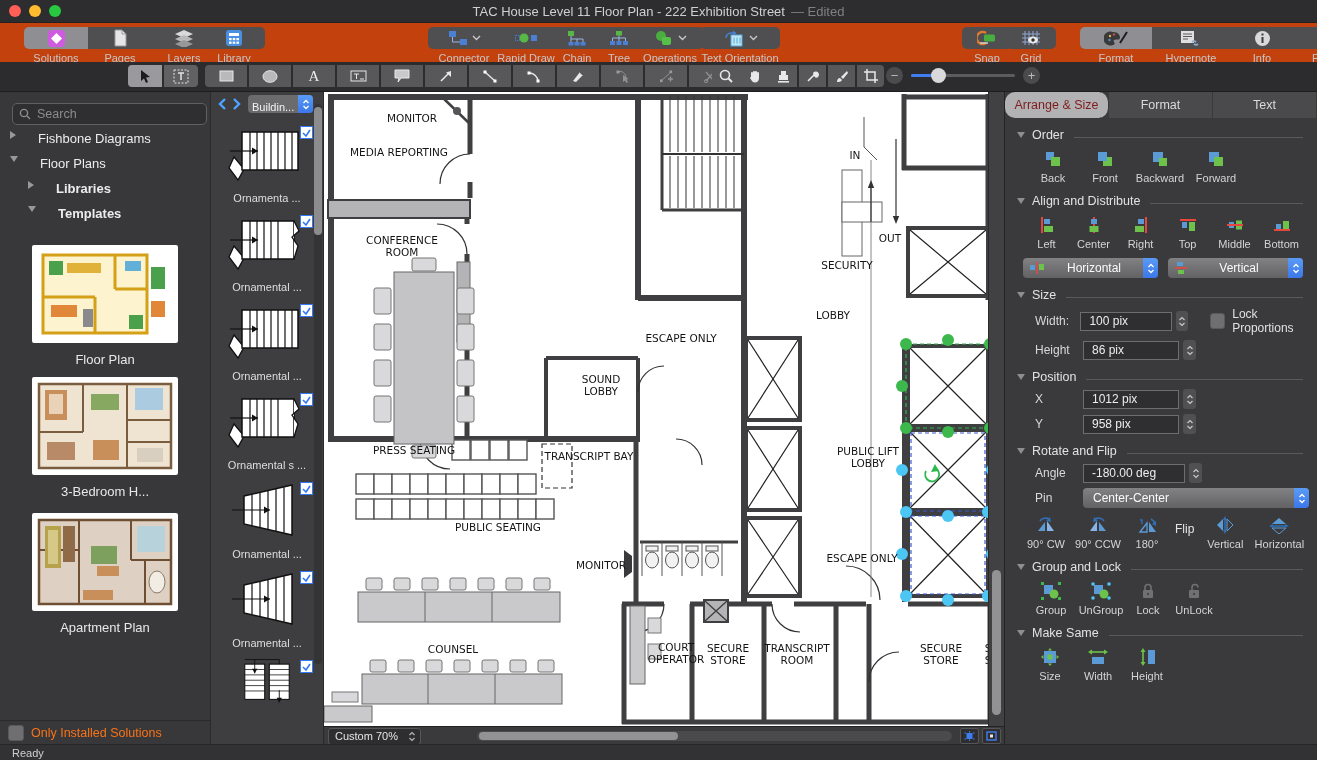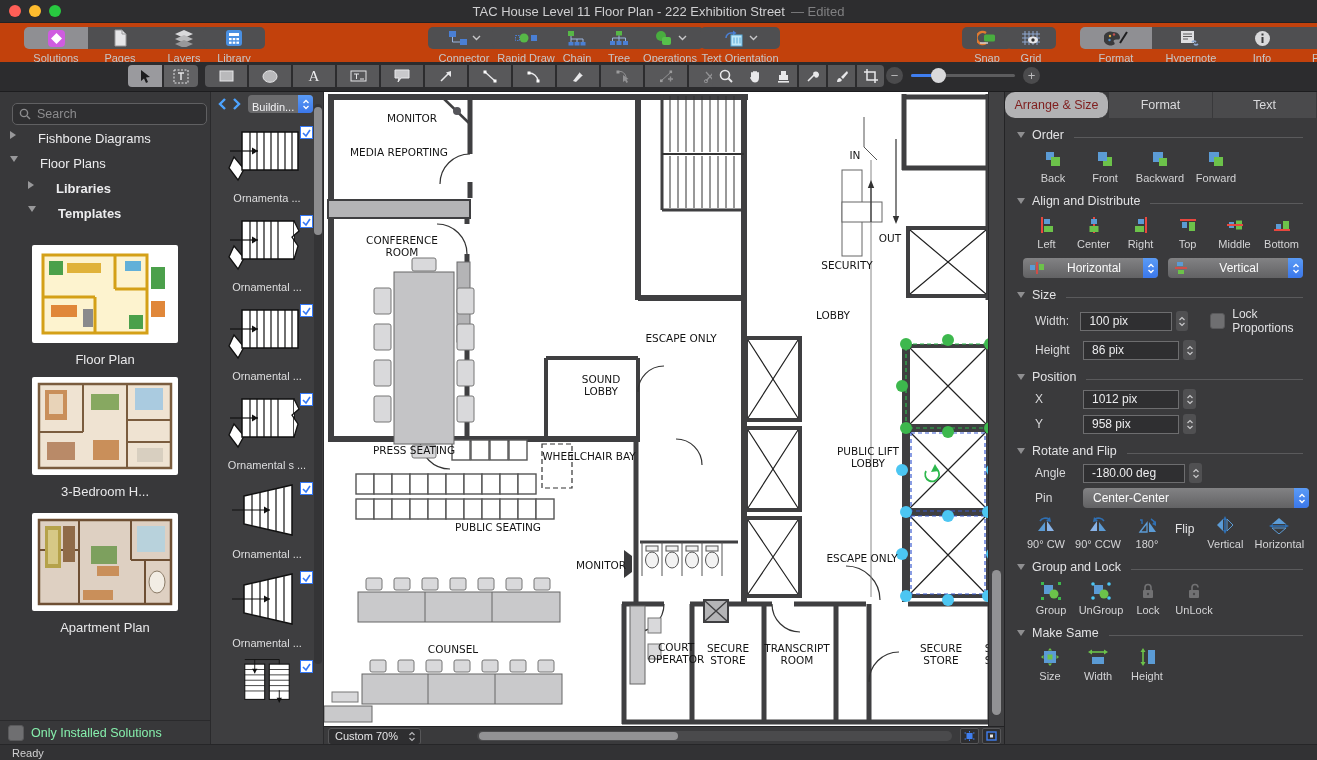--- a/index.html
+++ b/index.html
@@ -63,21 +63,21 @@
   .tri-r{width:0;height:0;border-top:4.5px solid transparent;border-bottom:4.5px solid transparent;
          border-left:6.5px solid #98989a;}
   .tri-d{width:0;height:0;border-left:4.5px solid transparent;border-right:4.5px solid transparent;
          border-top:6.5px solid #98989a;}
   .thumbitem{display:flex;flex-direction:column;align-items:center;margin-top:14px;}
   .thumbbox{width:146px;height:98px;background:#fff;border-radius:2px;display:flex;
             align-items:center;justify-content:center;overflow:hidden;}
   .thumbcap{margin-top:9px;font-size:13px;color:#e8e8ea;}
   #sbspacer{flex:1;}
   #installedrow{display:flex;align-items:center;gap:7px;height:24px;border-top:1px solid #2a2a2c;
-                padding-left:8px;font-size:12.5px;color:#86efac;}
+                padding-left:8px;font-size:12.5px;color:#f97316;}
   .cbox{width:14px;height:14px;border-radius:3px;background:#6f6f71;border:1px solid #59595b;}
   
   #stencil{width:112px;background:#3e3e40;border-right:1px solid #2a2a2c;position:relative;}
   #sthead{display:flex;align-items:center;height:24px;padding-left:5px;gap:3px;}
   .navchev{width:12px;height:14px;}
   #stdrop{display:flex;align-items:flex-end;height:18px;background:#6b6b6d;border-radius:4px;
           margin-left:2px;}
   #stdrop .dlabel{font-size:11px;color:#f2f2f4;padding:0 4px;}
   .bluecap{width:15px;height:18px;border-radius:0 4px 4px 0;background:linear-gradient(#5a9bf6,#3b77ea);
            display:flex;align-items:center;justify-content:center;}
@@ -929,21 +929,21 @@
           <div class="plan-label" style="left: 78px; top: 154px;">CONFERENCE
 ROOM</div>
           <div class="plan-label" style="left: 531px; top: 63px;">IN</div>
           <div class="plan-label" style="left: 566px; top: 146px;">OUT</div>
           <div class="plan-label" style="left: 523px; top: 173px;">SECURITY</div>
           <div class="plan-label" style="left: 509px; top: 223px;">LOBBY</div>
           <div class="plan-label" style="left: 357px; top: 246px;">ESCAPE ONLY</div>
           <div class="plan-label" style="left: 277px; top: 293px;">SOUND
 LOBBY</div>
           <div class="plan-label" style="left: 90px; top: 358px;">PRESS SEATING</div>
-          <div class="plan-label" style="left: 265px; top: 364px;">WHEELCHAIR BAY</div>
+          <div class="plan-label" style="left: 265px; top: 364px;">TRANSCRIPT BAY</div>
           <div class="plan-label" style="left: 544px; top: 365px;">PUBLIC LIFT
 LOBBY</div>
           <div class="plan-label" style="left: 174px; top: 435px;">PUBLIC SEATING</div>
           <div class="plan-label" style="left: 277px; top: 473px;">MONITOR</div>
           <div class="plan-label" style="left: 538px; top: 466px;">ESCAPE ONLY</div>
           <div class="plan-label" style="left: 129px; top: 557px;">COUNSEL</div>
           <div class="plan-label" style="left: 352px; top: 561px;">COURT
 OPERATOR</div>
           <div class="plan-label" style="left: 404px; top: 562px;">SECURE
 STORE</div>

